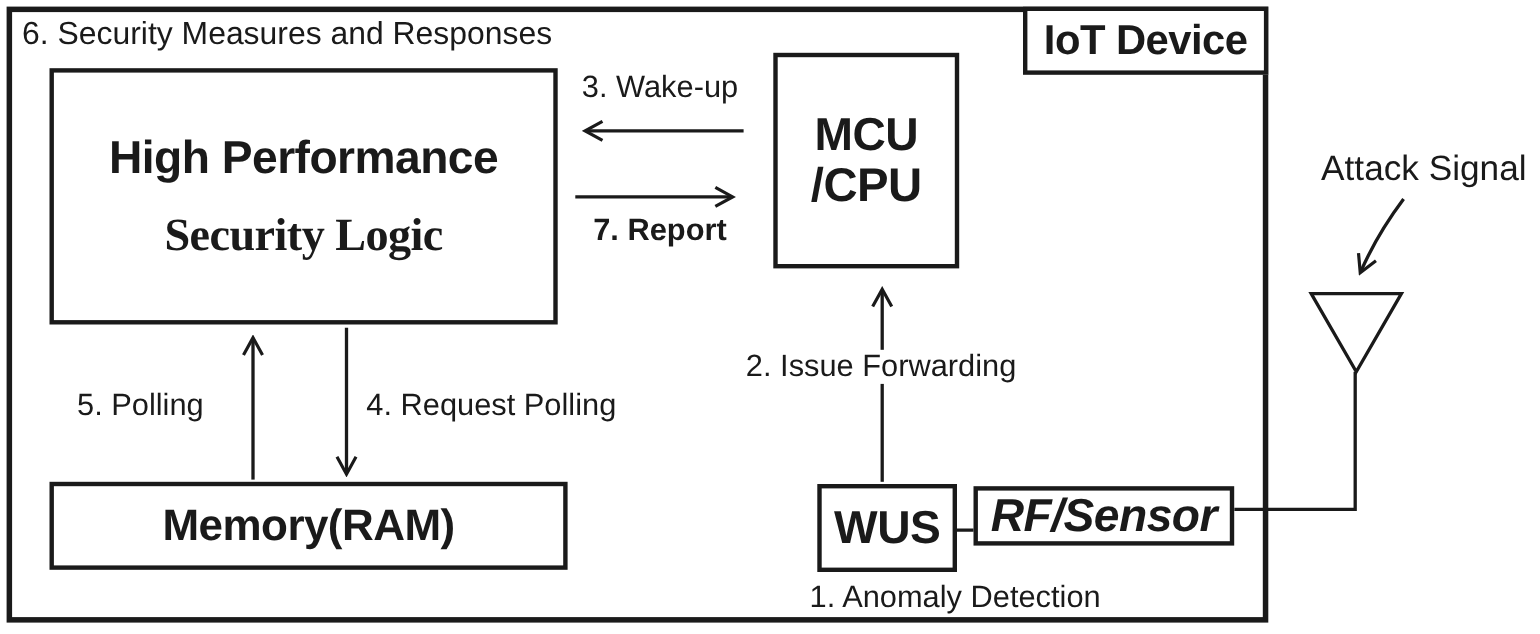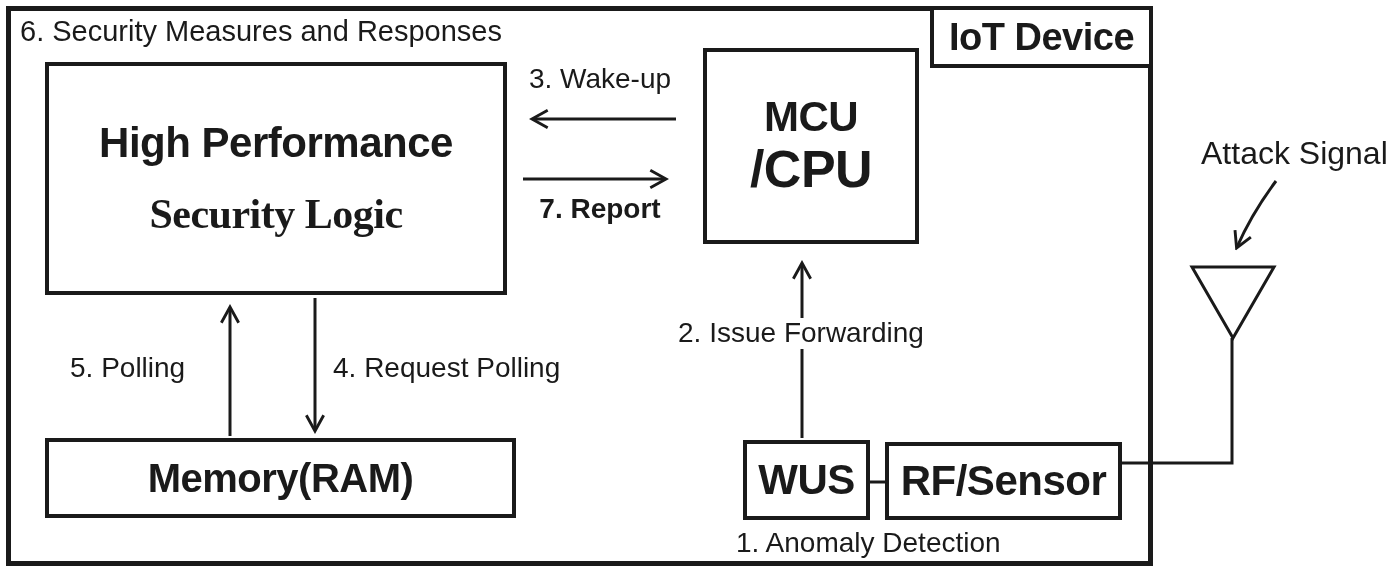--- a/index.html
+++ b/index.html
@@ -89,34 +89,34 @@
 
   <div class="box" style="left:930px;top:6px;width:223px;height:62px;">
     <span class="bold-lbl" style="font-size:38px;">IoT Device</span>
   </div>
 
   <div class="box" style="left:45px;top:62px;width:462px;height:233px;gap:24px;">
     <span class="bold-lbl" style="font-size:42px;">High Performance</span>
     <span class="bold-lbl" style="font-size:42px;font-family:Liberation Serif, serif;">Security Logic</span>
   </div>
 
-  <div class="box" style="left:703px;top:48px;width:216px;height:196px;">
+  <div class="box" style="left:703px;top:48px;width:169px;height:196px;">
     <span class="bold-lbl" style="font-size:42px;">MCU</span>
-    <span class="bold-lbl" style="font-size:52px;">/CPU</span>
+    <span class="bold-lbl" style="font-size:43px;">/CPU</span>
   </div>
 
   <div class="box" style="left:45px;top:438px;width:471px;height:80px;">
     <span class="bold-lbl" style="font-size:40px;">Memory(RAM)</span>
   </div>
 
   <div class="box" style="left:743px;top:440px;width:127px;height:80px;">
     <span class="bold-lbl" style="font-size:42px;">WUS</span>
   </div>
 
-  <div class="box" style="left:885px;top:442px;width:237px;height:78px;">
+  <div class="box" style="left:885px;top:442px;width:237px;height:54px;font-style:italic;">
     <span class="bold-lbl" style="font-size:42px;">RF/Sensor</span>
   </div>
 
   <div class="txt" style="left:20px;top:16px;font-size:29px;">6. Security Measures and Responses</div>
 
   <div class="txt center" style="left:505px;top:64px;width:190px;font-size:28px;">3. Wake-up</div>
 
   <div class="txt center" style="left:505px;top:194px;width:190px;font-size:28px;font-weight:bold;">7. Report</div>
 
   <div class="txt center masked" style="left:655px;top:318px;width:280px;font-size:28px;">2. Issue Forwarding</div>

